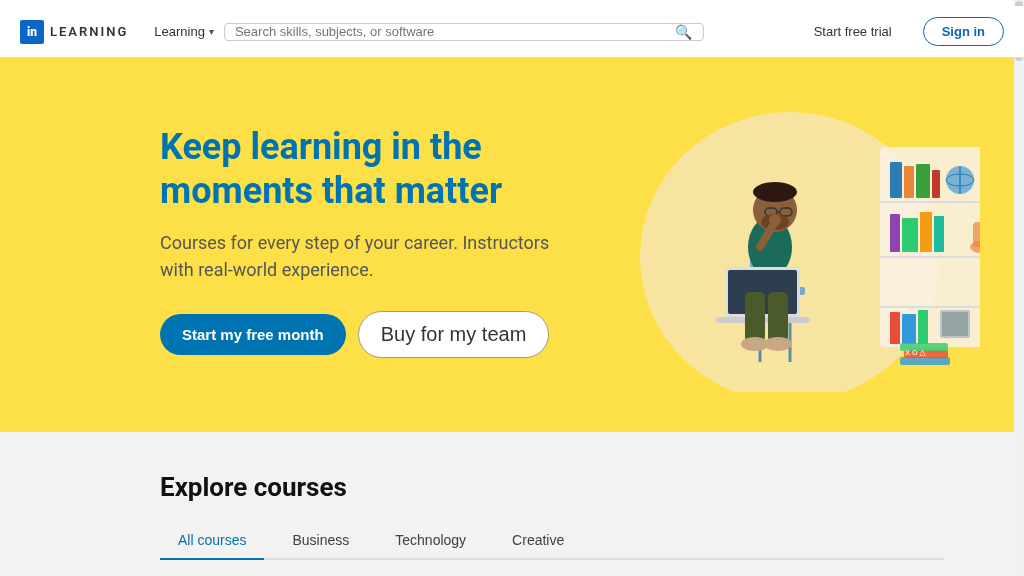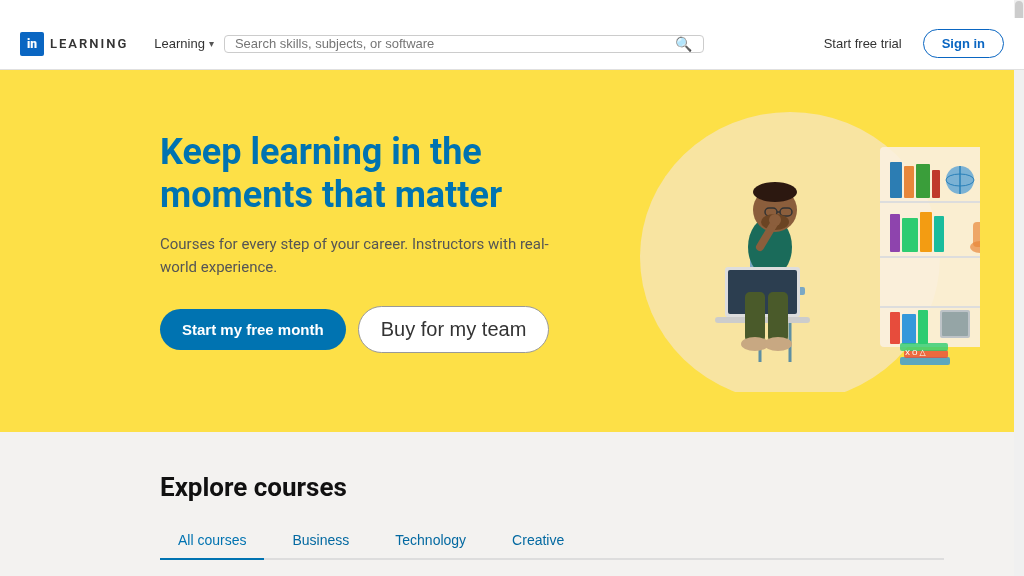--- a/index.html
+++ b/index.html
@@ -7,21 +7,21 @@
 
     
     .header {
       display: flex;
       align-items: center;
       height: 52px;
       padding: 0 20px;
       border-bottom: 1px solid #e0e0e0;
       background: #fff;
       position: sticky;
-      top: 18px;
+      top: 6px;
       z-index: 100;
     }
     .header-logo {
       display: flex;
       align-items: center;
       gap: 6px;
       margin-right: 16px;
     }
     .linkedin-icon {
       width: 24px;
@@ -72,21 +72,21 @@
       outline: none;
       flex: 1;
       font-size: 13px;
       color: #555;
       background: transparent;
     }
     .search-icon { color: #777; font-size: 14px; cursor: pointer; }
     .header-actions {
       display: flex;
       align-items: center;
-      gap: 21px;
+      gap: 31px;
       margin-left: auto;
     }
     .start-trial-btn {
       font-size: 13px;
       color: #333;
       background: none;
       border: none;
       cursor: pointer;
     }
     .sign-in-btn {
@@ -116,21 +116,21 @@
       z-index: 2;
     }
     .hero-title {
       font-size: 36px;
       font-weight: 700;
       color: #0073b1;
       line-height: 1.2;
       margin-bottom: 16px;
     }
     .hero-subtitle {
-      font-size: 15px;
+      font-size: 18px;
       color: #555;
       margin-bottom: 28px;
       line-height: 1.5;
     }
     .hero-buttons {
       display: flex;
       gap: 12px;
       align-items: center;
     }
     .btn-primary {
@@ -175,21 +175,21 @@
     }
     .tabs-row {
       display: flex;
       gap: 10px;
       border-bottom: 2px solid #ddd;
       margin-bottom: 0;
     }
     .tab {
       padding: 10px 18px;
       font-size: 14px;
-      color: #0369a1;
+      color: #404040;
       cursor: pointer;
       border: none;
       background: none;
       font-weight: 500;
       border-bottom: 2px solid transparent;
       margin-bottom: -2px;
     }
     .tab.active {
       color: #0073b1;
       border-bottom: 2px solid #0073b1;

